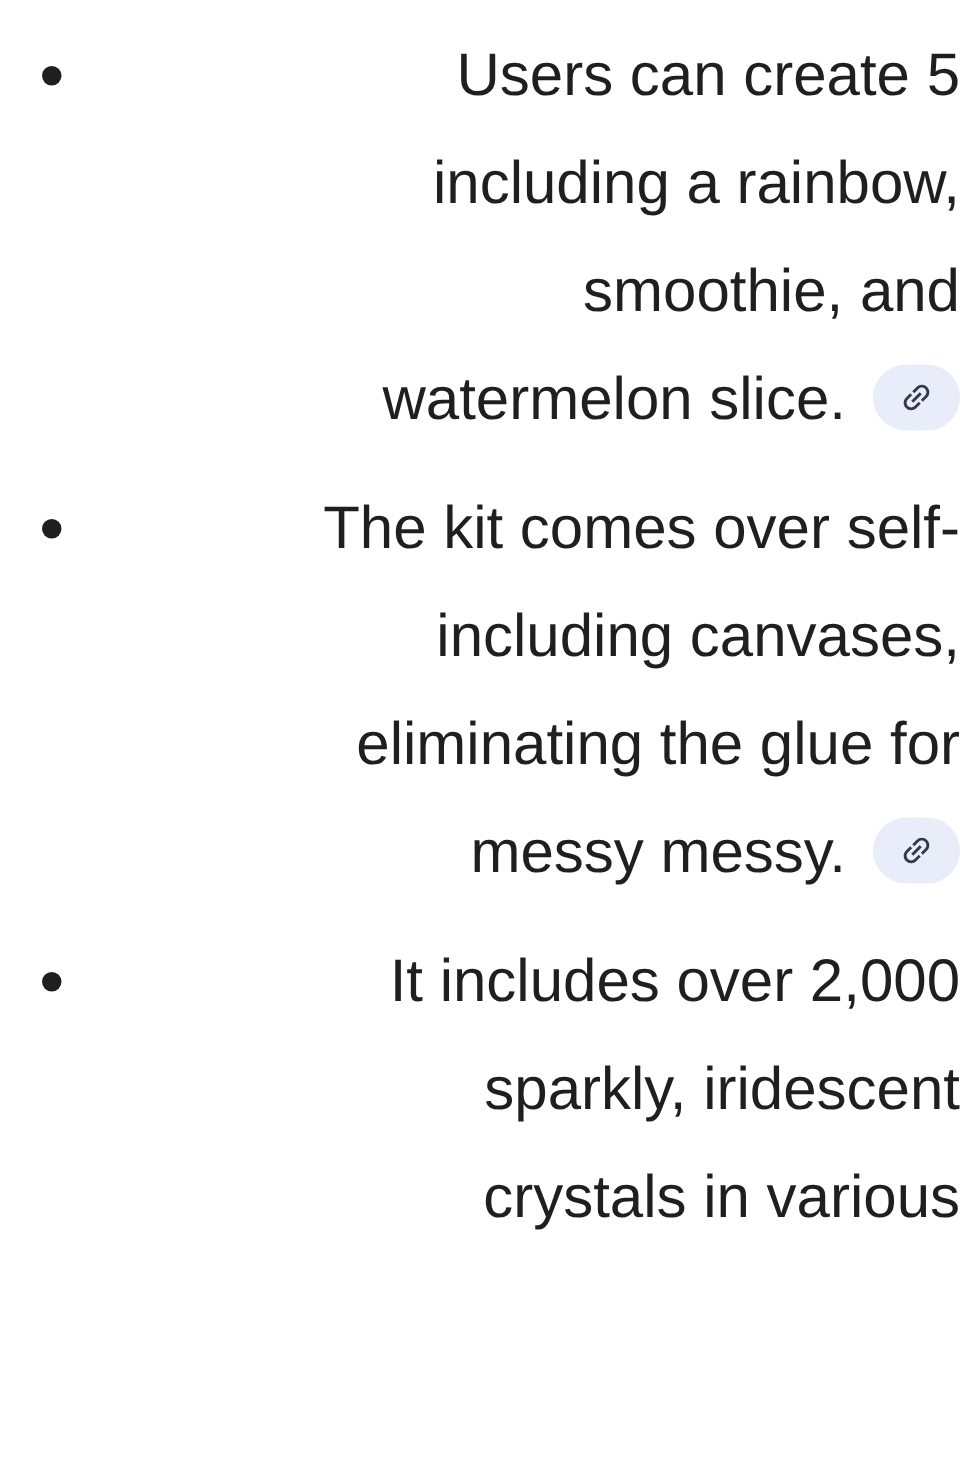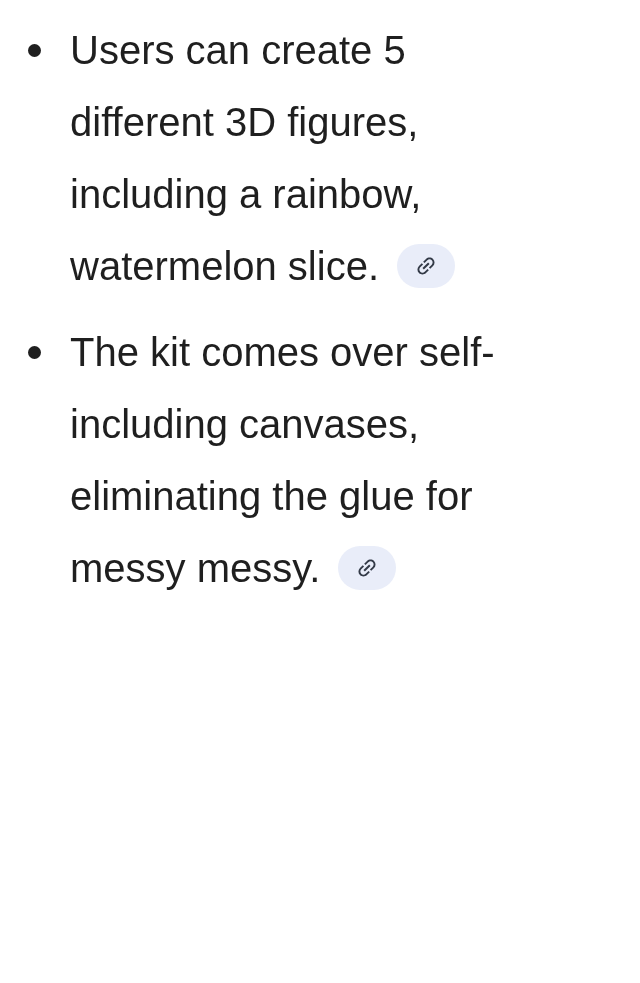--- a/index.html
+++ b/index.html
@@ -37,20 +37,21 @@
     height: 13px;
     border-radius: 50%;
     background: #1f1f1f;
     margin-top: 30px;
   }
   .bullet-content {
     flex: 1 1 auto;
     font-size: 40px;
     line-height: 72px;
     font-weight: 400;
+    text-align: right;
   }
   .line {
     display: block;
     white-space: nowrap;
   }
   .line-last {
     display: block;
     white-space: nowrap;
   }
   .citation-chip {
@@ -85,22 +86,22 @@
 
 <div class="page">
   <div class="bullet-list">
 
     <div class="bullet-item">
       <div class="bullet-marker-col">
         <div class="bullet-dot"></div>
       </div>
       <div class="bullet-content">
         <span class="line">Users can create 5</span>
-        <span class="line">different 3D figures,</span>
         <span class="line">including a rainbow,</span>
+        <span class="line">smoothie, and</span>
         <span class="line-last">
           <span>watermelon slice.</span><button class="citation-chip">
             <span class="link-icon">
               <svg viewBox="0 0 24 24" fill="#333a47">
                 <path d="M3.9 12c0-1.71 1.39-3.1 3.1-3.1h4V7H7c-2.76 0-5 2.24-5 5s2.24 5 5 5h4v-1.9H7c-1.71 0-3.1-1.39-3.1-3.1zM8 13h8v-2H8v2zm9-6h-4v1.9h4c1.71 0 3.1 1.39 3.1 3.1s-1.39 3.1-3.1 3.1h-4V17h4c2.76 0 5-2.24 5-5s-2.24-5-5-5z"></path>
               </svg>
             </span>
           </button>
         </span>
       </div>
@@ -119,15 +120,25 @@
             <span class="link-icon">
               <svg viewBox="0 0 24 24" fill="#333a47">
                 <path d="M3.9 12c0-1.71 1.39-3.1 3.1-3.1h4V7H7c-2.76 0-5 2.24-5 5s2.24 5 5 5h4v-1.9H7c-1.71 0-3.1-1.39-3.1-3.1zM8 13h8v-2H8v2zm9-6h-4v1.9h4c1.71 0 3.1 1.39 3.1 3.1s-1.39 3.1-3.1 3.1h-4V17h4c2.76 0 5-2.24 5-5s-2.24-5-5-5z"></path>
               </svg>
             </span>
           </button>
         </span>
       </div>
     </div>
 
+    <div class="bullet-item">
+      <div class="bullet-marker-col">
+        <div class="bullet-dot"></div>
+      </div>
+      <div class="bullet-content">
+        <span class="line">It includes over 2,000</span>
+        <span class="line">sparkly, iridescent</span>
+        <span class="line">crystals in various</span>
+      </div>
+    </div>
 
   </div>
 </div>
 
 </body></html>

